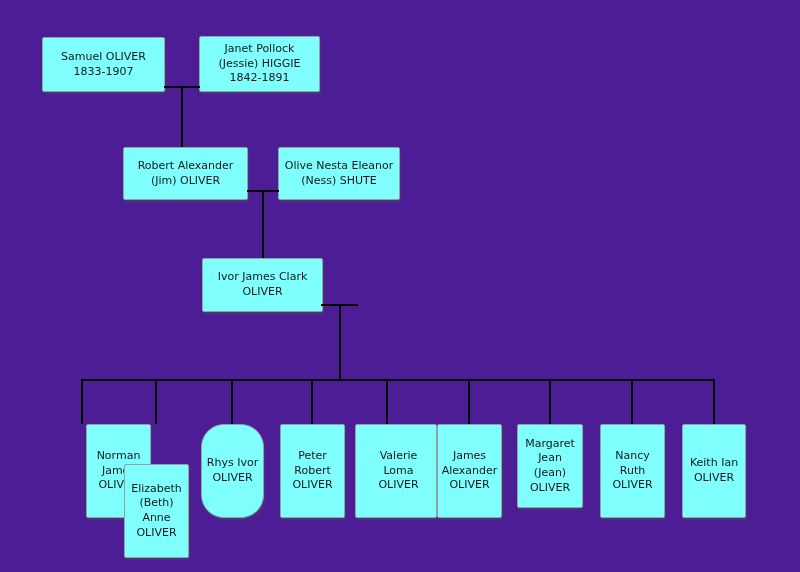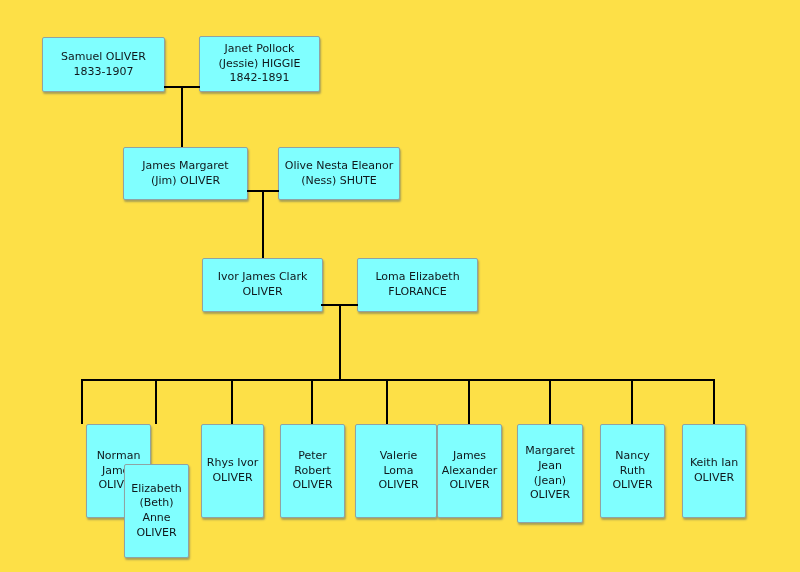--- a/index.html
+++ b/index.html
@@ -4,21 +4,21 @@
 <style>
   html, body {
     margin: 0;
     padding: 0;
     background: #ffffff;
   }
   .stage {
     position: relative;
     width: 800px;
     height: 572px;
-    background: #fde047;
+    background: #4c1d95;
     overflow: hidden;
     font-family: "DejaVu Sans", "Liberation Sans", sans-serif;
   }
   .pbox {
     position: absolute;
     box-sizing: border-box;
     background: #80ffff;
     border: 1px solid #8fa3a3;
     border-radius: 2px;
     display: flex;
@@ -42,25 +42,25 @@
   #box-janet    { left: 199px; top: 36px;  width: 121px; height: 56px; }
   
   #box-james-sr { left: 123px; top: 147px; width: 125px; height: 53px; }
   #box-olive    { left: 278px; top: 147px; width: 122px; height: 53px; }
   
   #box-ivor     { left: 202px; top: 258px; width: 121px; height: 54px; }
   #box-loma     { left: 357px; top: 258px; width: 121px; height: 54px; }
   
   #box-norman    { left: 50px;  top: 424px; width: 65px; height: 94px; margin-left: 36px; }
   #box-elizabeth { left: 124px; top: 424px; width: 65px; height: 94px; margin-top: 40px; }
-  #box-rhys      { left: 201px; top: 424px; width: 63px; height: 94px; }
+  #box-rhys      { left: 201px; top: 424px; width: 63px; height: 94px; border-radius: 23px; }
   #box-peter     { left: 280px; top: 424px; width: 65px; height: 94px; }
   #box-valerie   { left: 355px; top: 424px; width: 82px; height: 94px; padding-left: 7px; }
   #box-james-jr  { left: 437px; top: 424px; width: 65px; height: 94px; }
-  #box-margaret  { left: 517px; top: 424px; width: 66px; height: 99px; }
+  #box-margaret  { left: 517px; top: 424px; width: 66px; height: 84px; }
   #box-nancy     { left: 600px; top: 424px; width: 65px; height: 94px; }
   #box-keith     { left: 682px; top: 424px; width: 64px; height: 94px; }
 
   
   #c1-marriage { left: 164px; top: 86px;  width: 36px;  height: 2px; }
   #c1-descent  { left: 181px; top: 88px;  width: 2px;   height: 59px; }
   #c2-marriage { left: 247px; top: 190px; width: 32px;  height: 2px; }
   #c2-descent  { left: 262px; top: 192px; width: 2px;   height: 66px; }
   #c3-marriage { left: 321px; top: 304px; width: 37px;  height: 2px; }
   #c3-descent  { left: 339px; top: 306px; width: 2px;   height: 74px; }
@@ -80,29 +80,27 @@
 <body>
 
 <div class="stage">
 
   <div class="pbox" id="box-samuel">Samuel OLIVER
 1833-1907</div>
   <div class="pbox" id="box-janet">Janet Pollock
 (Jessie) HIGGIE
 1842-1891</div>
 
-  <div class="pbox" id="box-james-sr">James Margaret
+  <div class="pbox" id="box-james-sr">Robert Alexander
 (Jim) OLIVER</div>
   <div class="pbox" id="box-olive">Olive Nesta Eleanor
 (Ness) SHUTE</div>
 
   <div class="pbox" id="box-ivor">Ivor James Clark
 OLIVER</div>
-  <div class="pbox" id="box-loma">Loma Elizabeth
-FLORANCE</div>
 
   <div class="pbox" id="box-norman">Norman
 James
 OLIVER</div>
   <div class="pbox" id="box-elizabeth">Elizabeth
 (Beth)
 Anne
 OLIVER</div>
   <div class="pbox" id="box-rhys">Rhys Ivor
 OLIVER</div>

